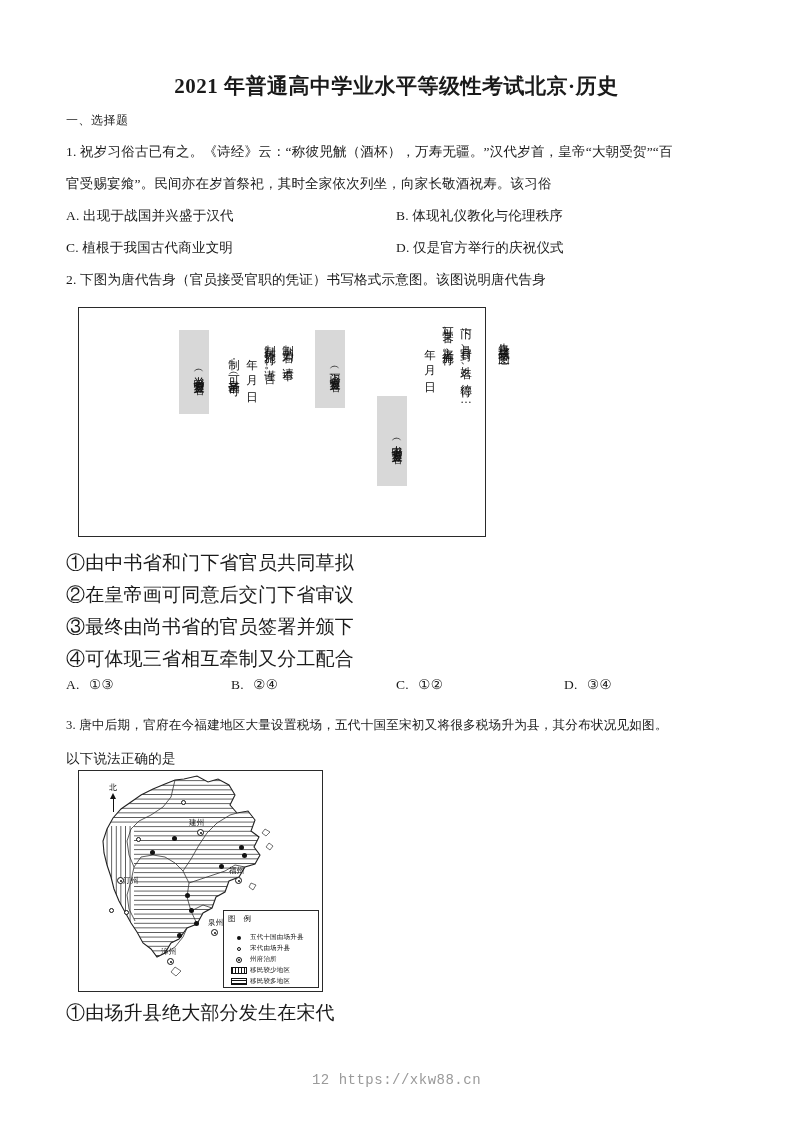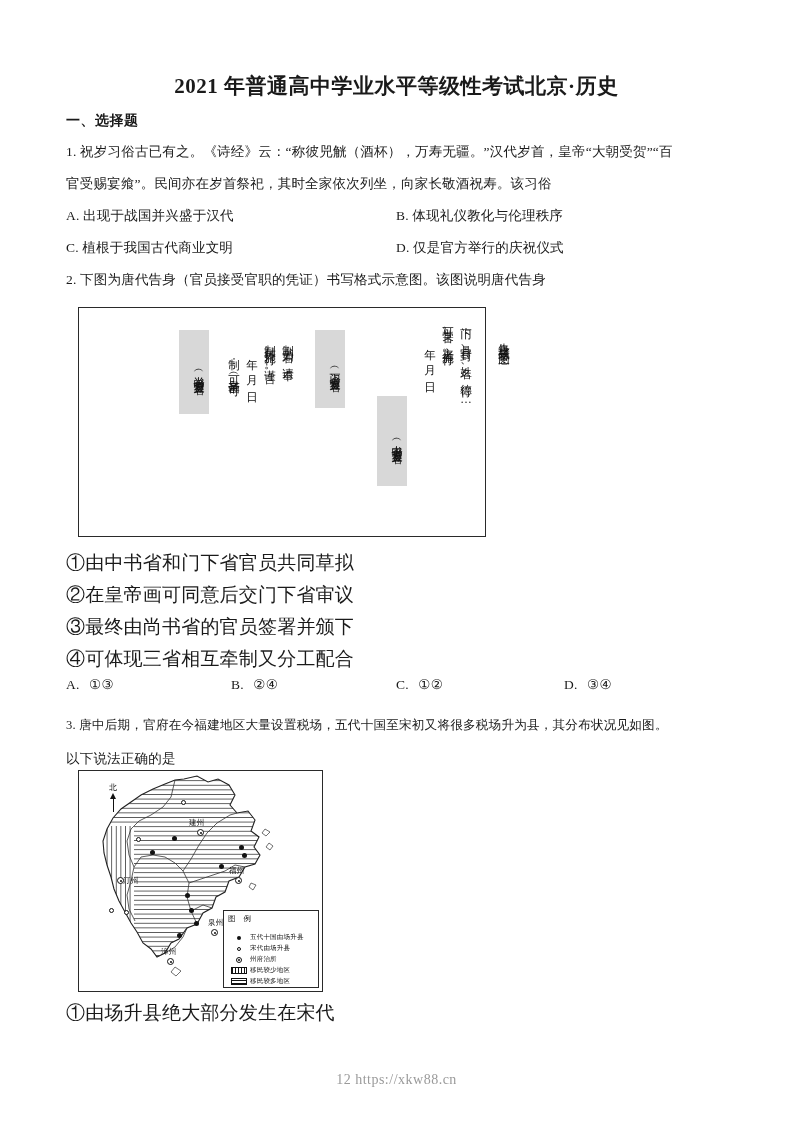--- a/index.html
+++ b/index.html
@@ -35,22 +35,22 @@
     left: 0;
     top: 68px;
     width: 793px;
   }
 
   
   .section-heading {
     position: absolute;
     left: 66px;
     top: 108px;
-    font-size: 14px;
-    font-weight: bold;
+    font-size: 12px;
+    font-weight: normal;
     letter-spacing: 0.5px;
   }
 
   
   .qtext {
     position: absolute;
     font-size: 13.5px;
     line-height: 19px;
     letter-spacing: 0.2px;
     white-space: nowrap;
@@ -257,21 +257,21 @@
 
   
   .footer {
     position: absolute;
     left: 0;
     top: 1068px;
     width: 793px;
     text-align: center;
     font-size: 14px;
     color: #9a9a9a;
-    font-family: Liberation Serif, serif;
+    font-family: Liberation Mono, monospace;
     letter-spacing: 0.5px;
   }
 </style>
 </head>
 <body>
 
 <div class="page">
 
   <div class="doc-title">2021 年普通高中学业水平等级性考试北京·历史</div>
 

